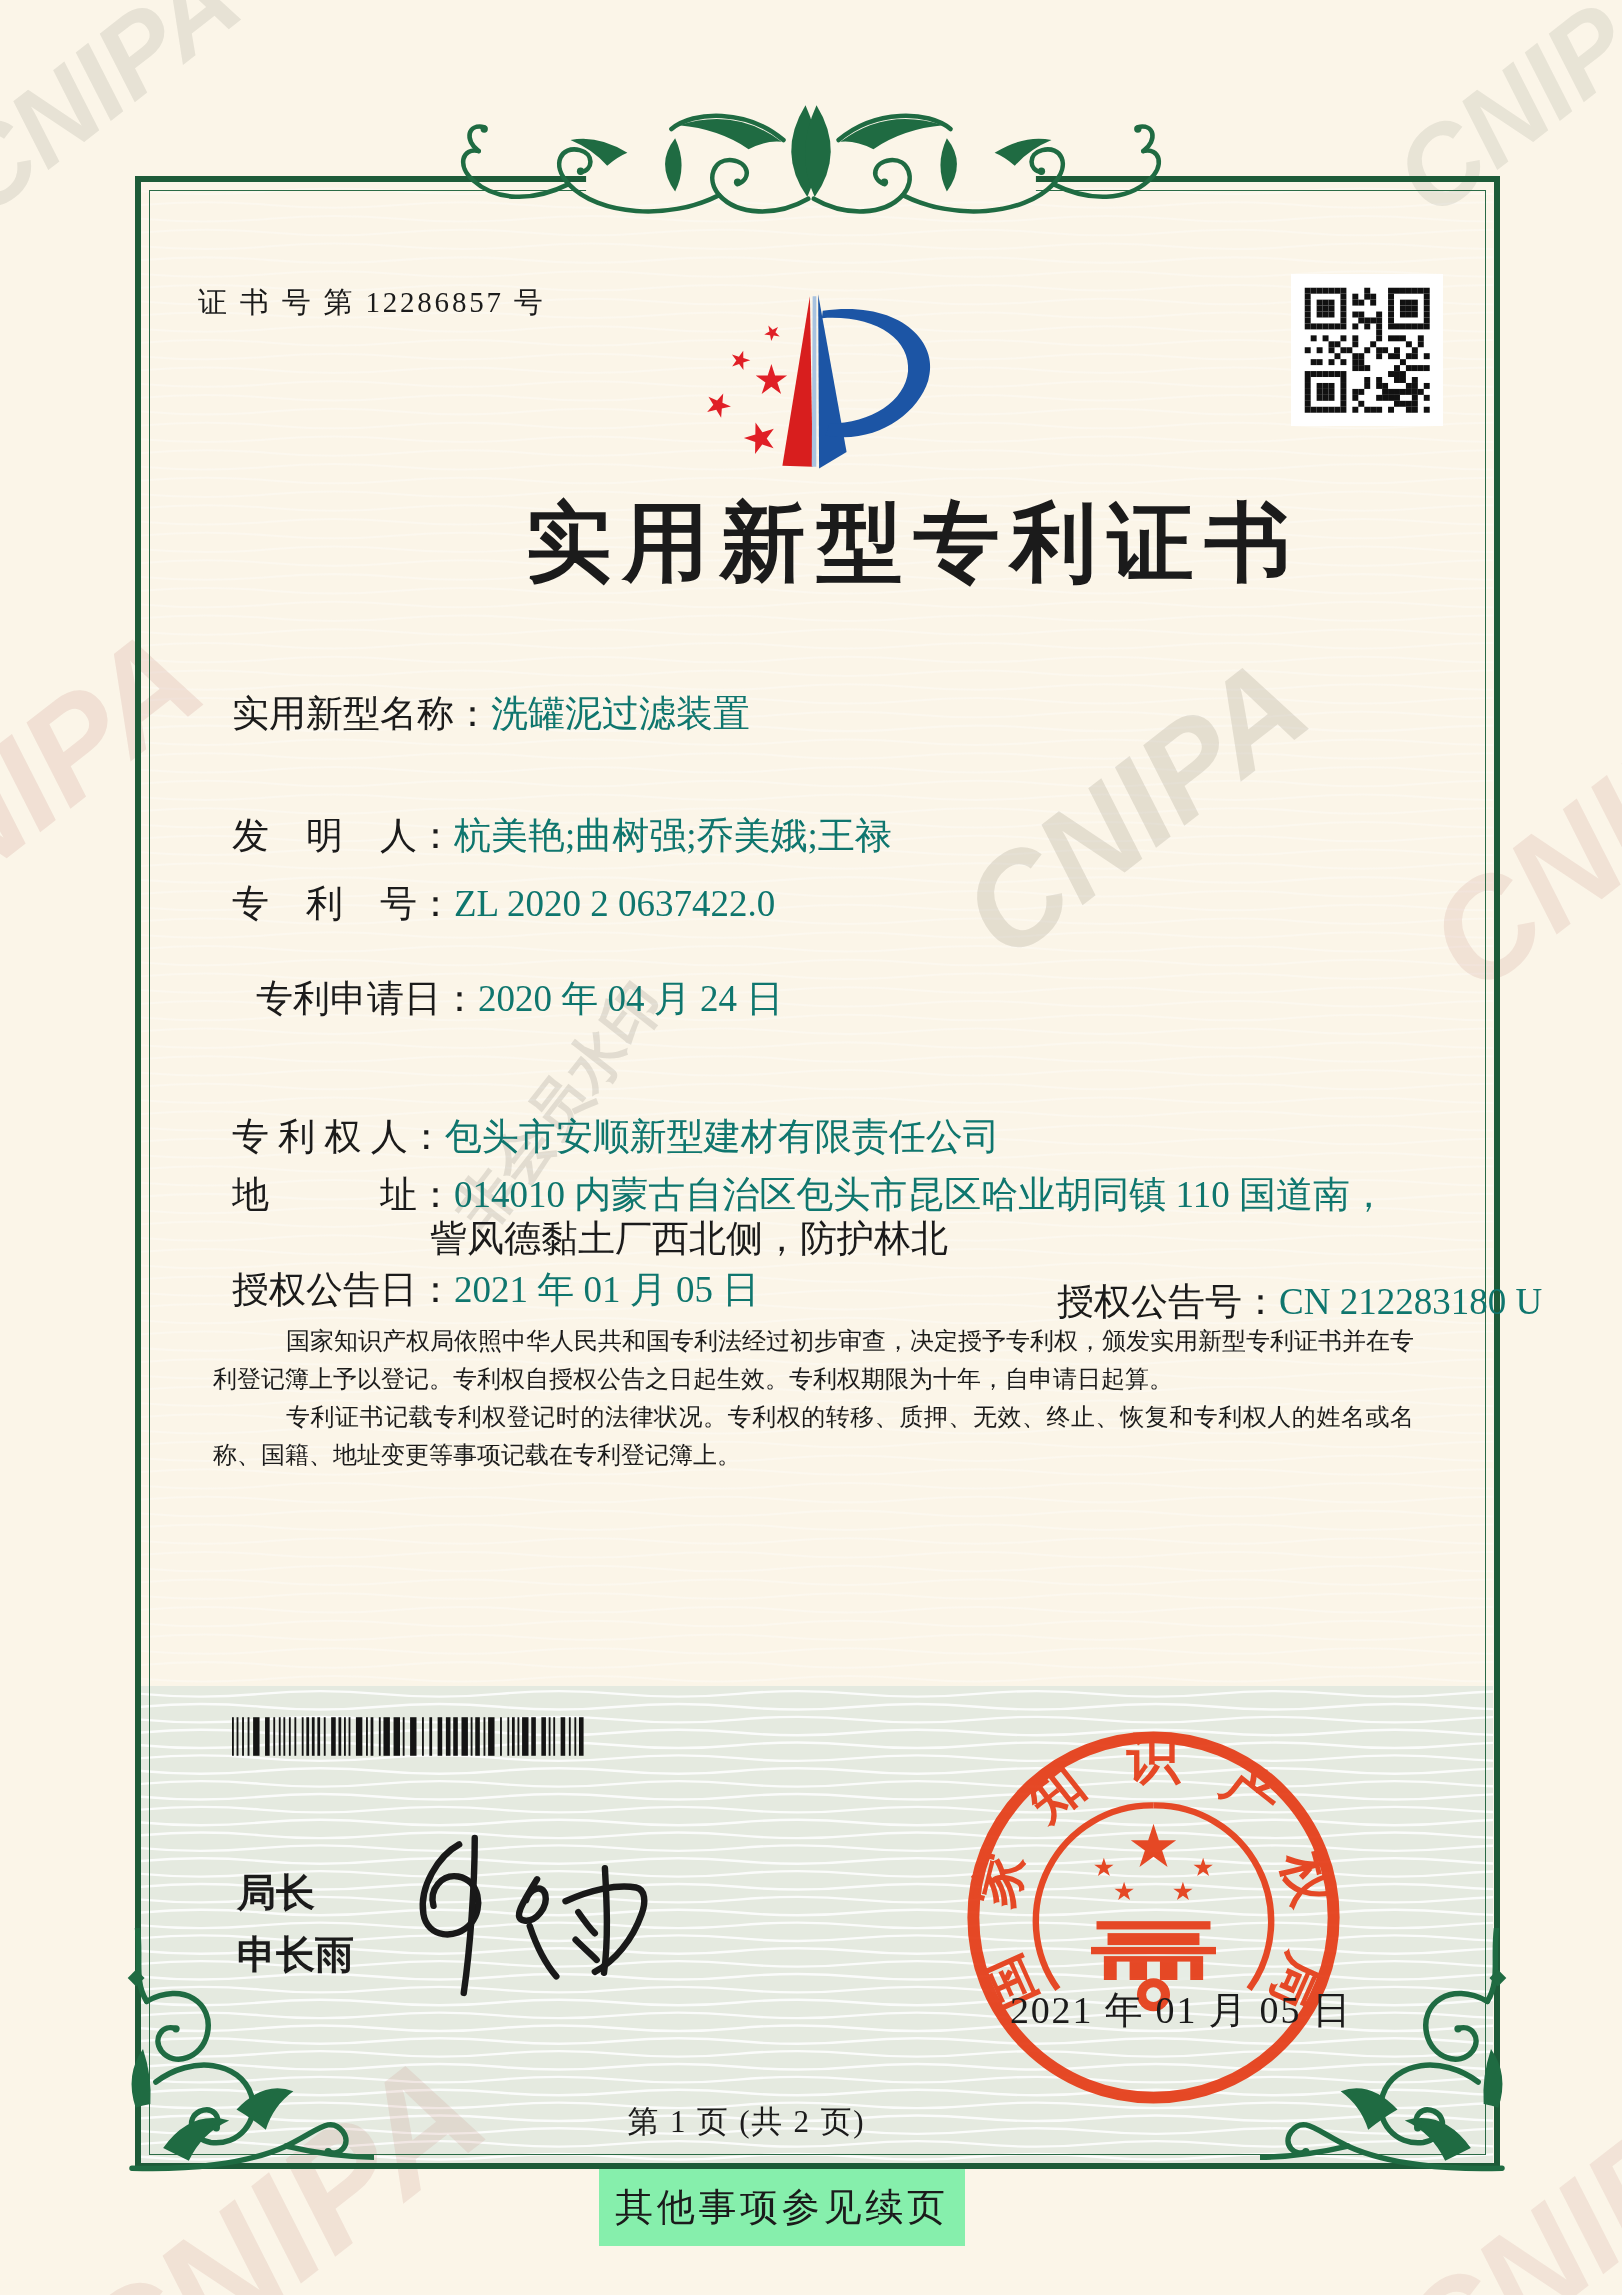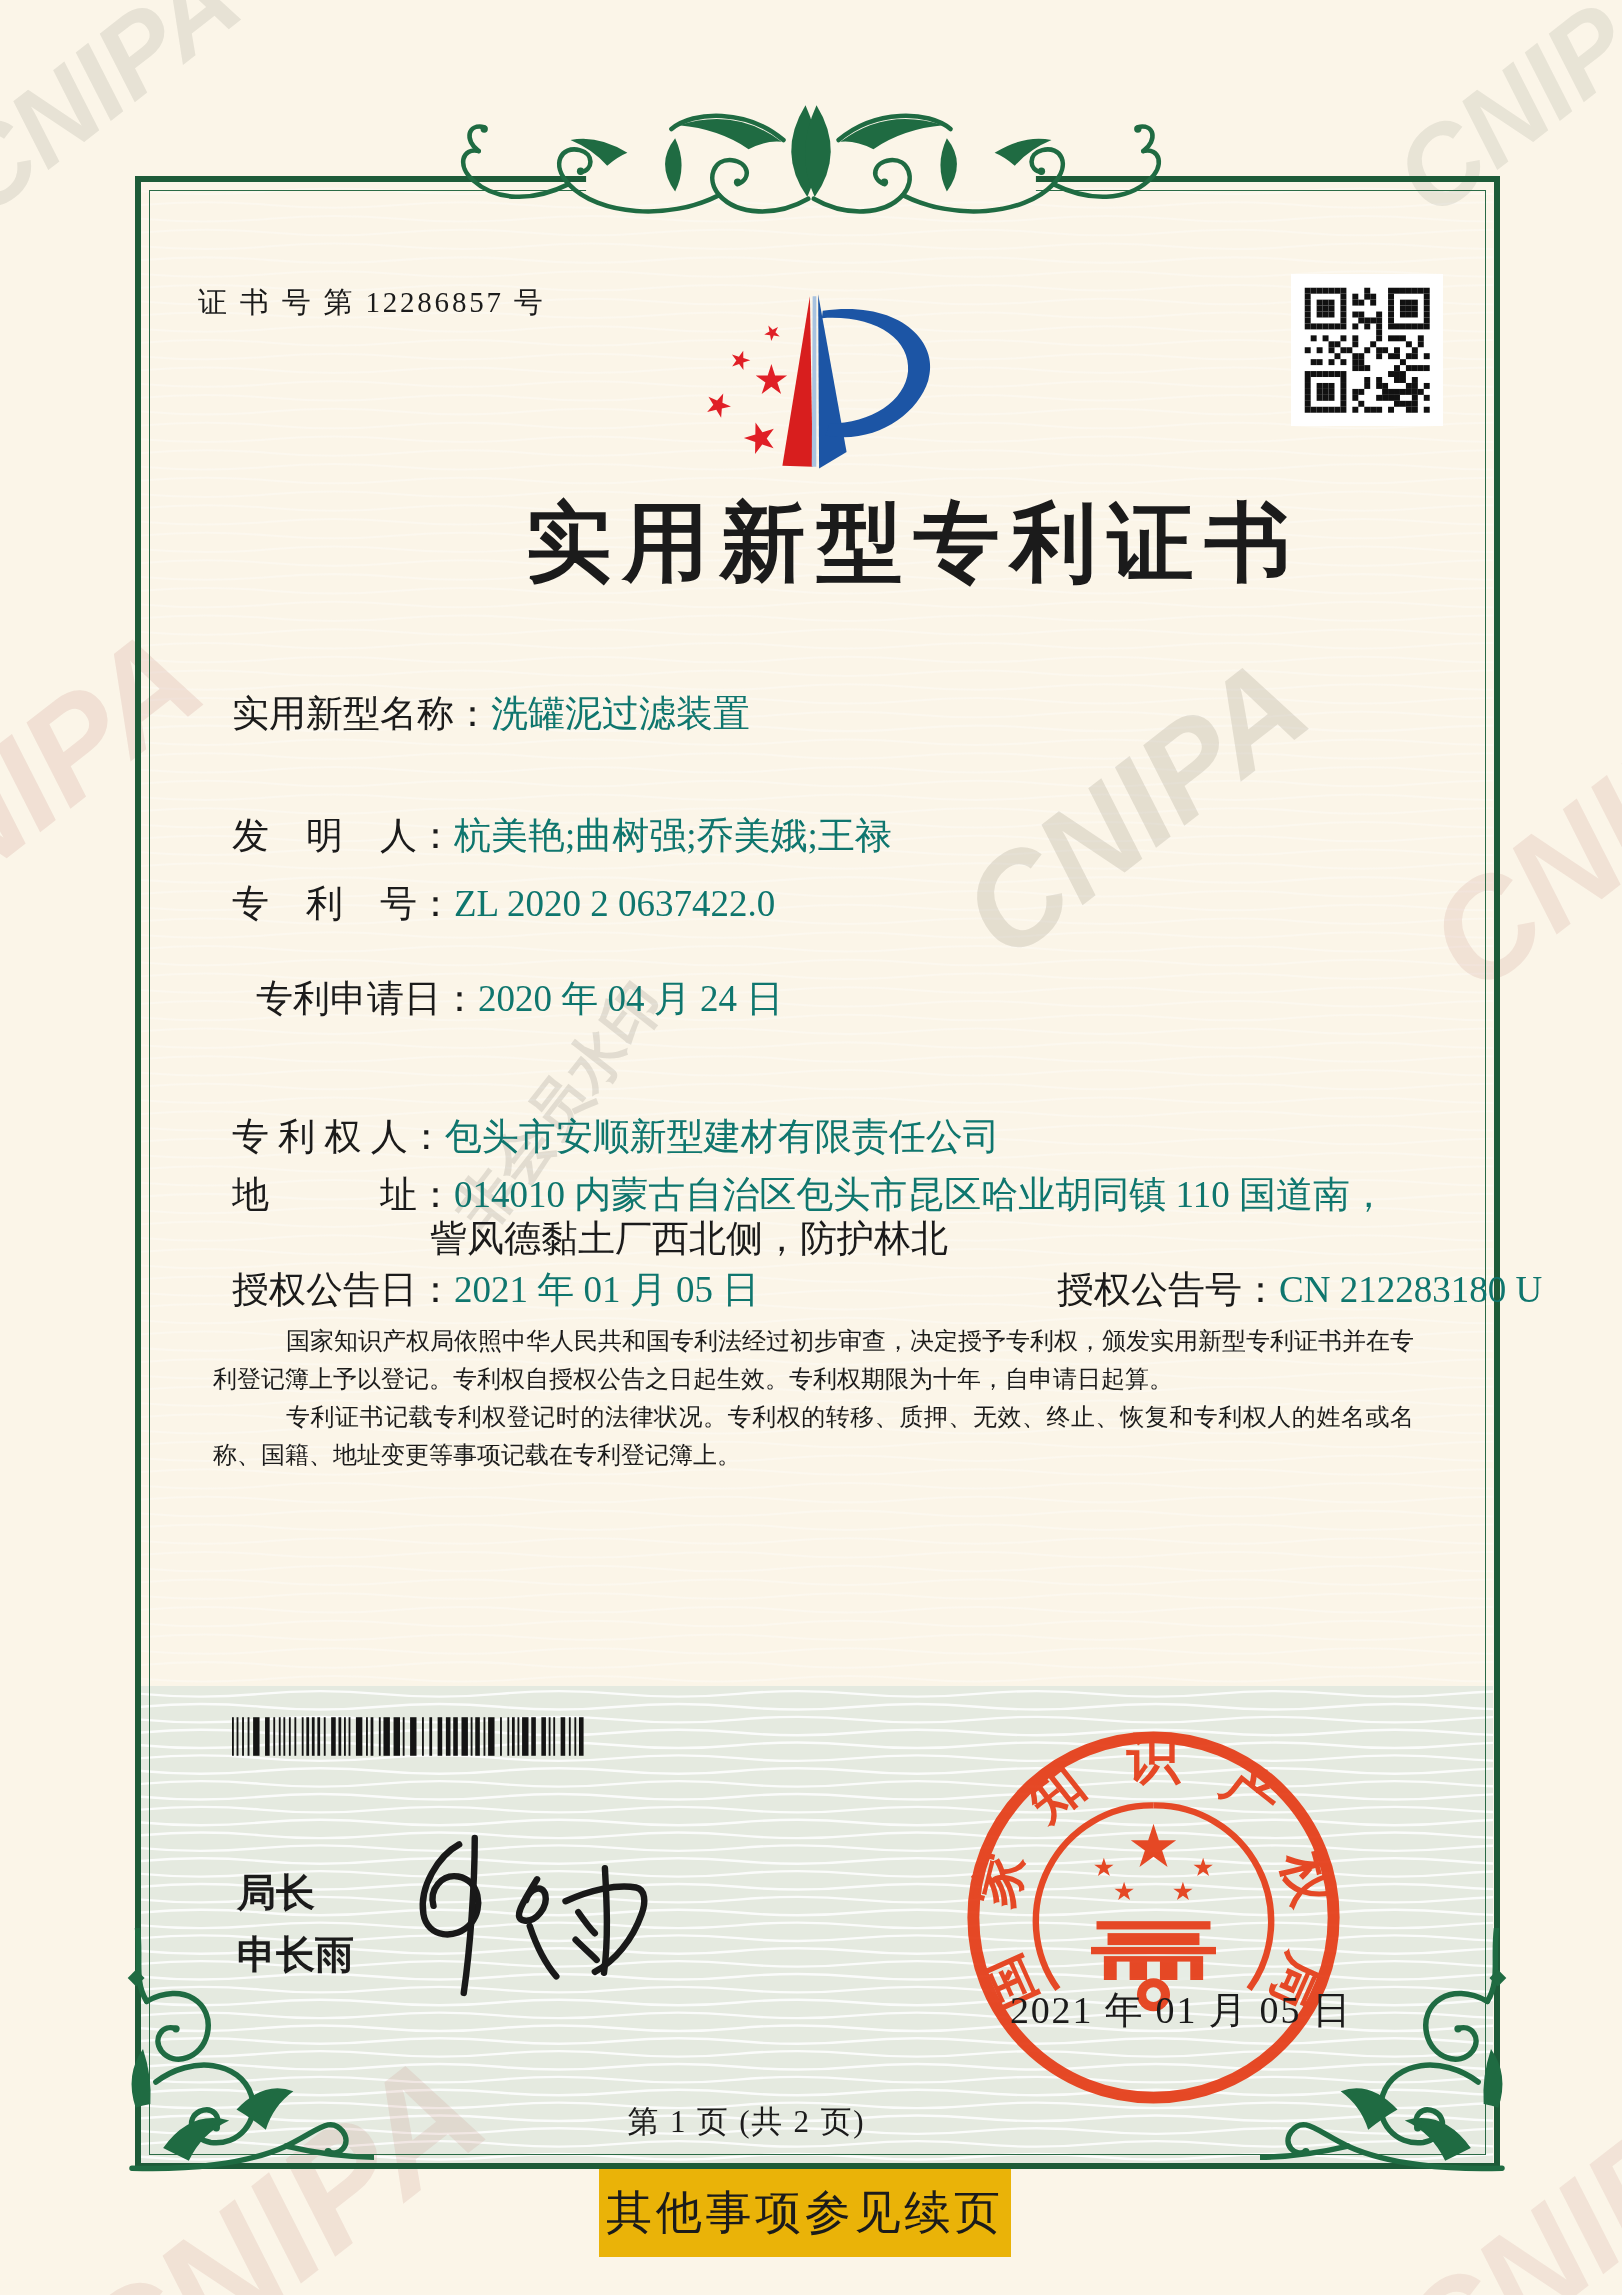--- a/index.html
+++ b/index.html
@@ -41,31 +41,31 @@
   .content{position:absolute;inset:0;z-index:5;}
   .cert-no{position:absolute;left:198px;top:283px;font-size:29px;letter-spacing:2.8px;}
   .doc-title{
     position:absolute;left:135px;top:485px;width:1557px;text-align:center;
     font-size:86px;font-weight:bold;letter-spacing:11px;
   }
   .field-row{position:absolute;left:232px;font-size:37px;white-space:nowrap;}
   .field-label{color:#1b1b1b;}
   .field-value{color:#0f766e;}
   .addr-line2{position:absolute;left:430px;font-size:37px;white-space:nowrap;}
-  .grant-no-pair{position:absolute;left:825px;top:0;font-size:37px;white-space:nowrap;text-align:right;}
+  .grant-no-pair{position:absolute;left:825px;top:12px;font-size:37px;white-space:nowrap;text-align:right;}
   .body-text{
     position:absolute;left:213px;top:1322px;width:1201px;
     font-size:24px;line-height:38px;text-align:justify;font-family:Liberation Serif, serif;
   }
   .body-text p{margin:0;text-indent:73px;}
   .officer{position:absolute;left:237px;font-family:"Liberation Sans","DejaVu Sans",sans-serif;font-weight:600;font-size:39px;}
   .page-info{position:absolute;left:425px;top:2101px;width:643px;text-align:center;font-size:31px;letter-spacing:1.8px;}
   .cont-note{
-    position:absolute;left:599px;top:2169px;background:#eab308;
-    padding:13px 7px;font-size:46px;letter-spacing:3.7px;z-index:6;
+    position:absolute;left:599px;top:2169px;background:#86efac;
+    padding:13px 16px;font-size:38px;letter-spacing:3.7px;z-index:6;
   }
   .seal-date{
     position:absolute;left:1010px;top:1985px;font-size:38px;letter-spacing:1.8px;
     z-index:7;white-space:nowrap;
   }
   svg{display:block;}
   .abs{position:absolute;}
 </style>
 </head>
 <body>

